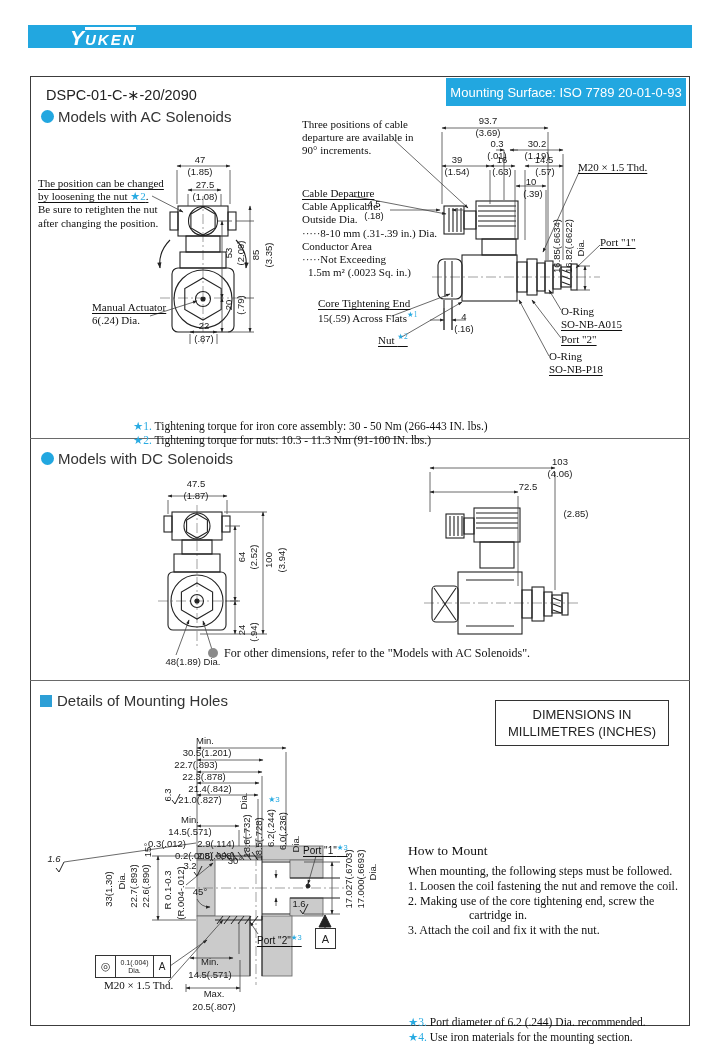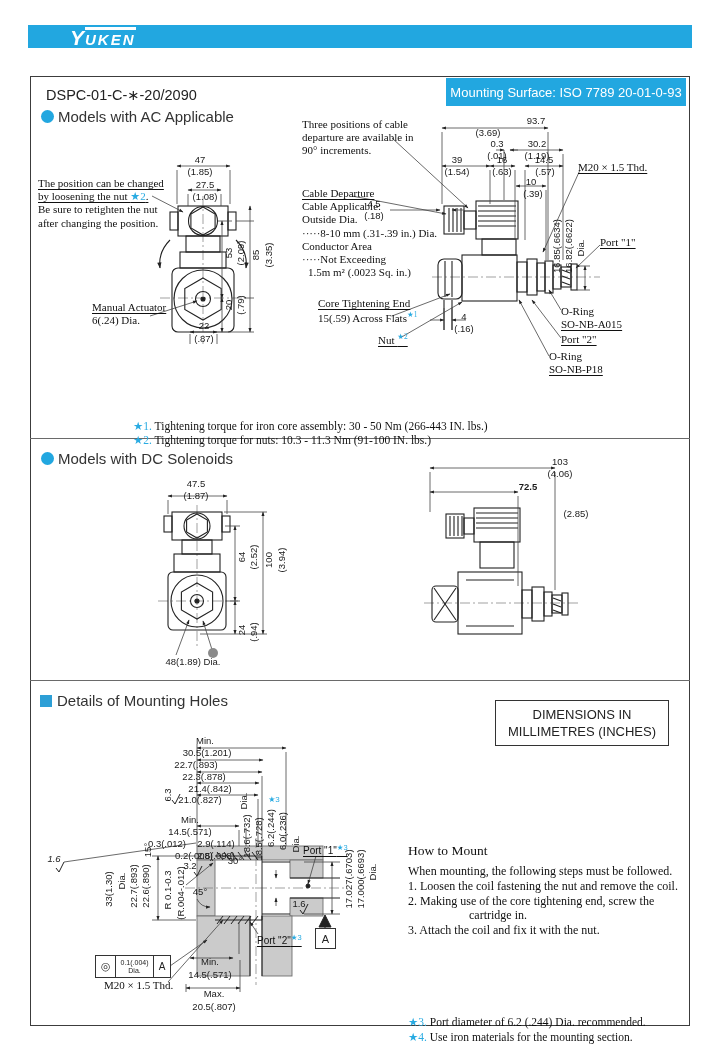--- a/index.html
+++ b/index.html
@@ -48,21 +48,21 @@
   </div>
 
   <div class="box" style="left:30px;top:76px;width:658px;height:948px;"></div>
   <div class="hr" style="top:438px;"></div>
   <div class="hr" style="top:680px;"></div>
 
   <div class="model">DSPC-01-C-∗-20/2090</div>
   <div class="badge">Mounting Surface: ISO 7789 20-01-0-93</div>
 
   <div class="bull" style="left:41px;top:110px;"></div>
-  <div class="sec" style="left:58px;top:108px;">Models with AC Applicable</div>
+  <div class="sec" style="left:58px;top:108px;">Models with AC Solenoids</div>
   <div class="bull" style="left:41px;top:452px;"></div>
   <div class="sec" style="left:58px;top:450px;">Models with DC Solenoids</div>
   <div class="sq" style="left:40px;top:695px;"></div>
   <div class="sec" style="left:57px;top:692px;">Details of Mounting Holes</div>
 
   <svg width="721" height="1046" viewBox="0 0 721 1046">
     <defs>
       <marker id="ar" viewBox="0 0 10 10" refX="9" refY="5" markerWidth="8" markerHeight="5.5" orient="auto-start-reverse">
         <path d="M0,1.5 L10,5 L0,8.5 z" fill="#222"></path>
       </marker>
@@ -343,21 +343,21 @@
     <div class="ul">The position can be changed</div>
     <div class="ul"><span>by loosening the nut </span><span class="st">★2</span><span>.</span></div>
     <div>Be sure to retighten the nut</div>
     <div>after changing the position.</div>
   </div>
   <div class="A" style="left:92px;top:301px;">
     <div class="ul">Manual Actuator</div>
     <div>6(.24) Dia.</div>
   </div>
 
-  <div class="D" style="left:488px;top:121px;margin-left:48px;">93.7</div>
+  <div class="D" style="left:488px;top:121px;">93.7</div>
   <div class="D" style="left:488px;top:133px;">(3.69)</div>
   <div class="D" style="left:497px;top:144px;">0.3</div>
   <div class="D" style="left:497px;top:156px;">(.01)</div>
   <div class="D" style="left:537px;top:144px;">30.2</div>
   <div class="D" style="left:537px;top:156px;">(1.19)</div>
   <div class="D" style="left:457px;top:160px;">39</div>
   <div class="D" style="left:457px;top:172px;">(1.54)</div>
   <div class="D" style="left:502px;top:160px;">16</div>
   <div class="D" style="left:502px;top:172px;">(.63)</div>
   <div class="D" style="left:544px;top:160px;">14.5</div>
@@ -408,23 +408,24 @@
   <div class="D" style="left:196px;top:496px;">(1.87)</div>
   <div class="DV" style="left:242px;top:557px;">64</div>
   <div class="DV" style="left:254px;top:557px;">(2.52)</div>
   <div class="DV" style="left:269px;top:560px;">100</div>
   <div class="DV" style="left:282px;top:560px;">(3.94)</div>
   <div class="DV" style="left:242px;top:630px;">24</div>
   <div class="DV" style="left:254px;top:632px;">(.94)</div>
   <div class="D" style="left:193px;top:662px;">48(1.89) Dia.</div>
   <div class="D" style="left:560px;top:462px;">103</div>
   <div class="D" style="left:560px;top:474px;">(4.06)</div>
-  <div class="D" style="left:528px;top:487px;font-weight:bold;">72.5</div>
+  <div class="D" style="left:528px;top:487px;">72.5</div>
   <div class="D" style="left:528px;top:514px;margin-left:48px;">(2.85)</div>
   <div class="gb" style="left:208px;top:648px;"></div>
+  <div class="A" style="left:224px;top:646px;font-size:12px;">For other dimensions, refer to the "Models with AC Solenoids".</div>
 
   <div class="D" style="left:205px;top:741px;">Min.</div>
   <div class="D" style="left:207px;top:753px;">30.5(1.201)</div>
   <div class="D" style="left:196px;top:765px;">22.7(.893)</div>
   <div class="D" style="left:204px;top:777px;">22.3(.878)</div>
   <div class="D" style="left:210px;top:789px;">21.4(.842)</div>
   <div class="D" style="left:200px;top:800px;">21.0(.827)</div>
   <div class="D" style="left:190px;top:820px;">Min.</div>
   <div class="D" style="left:190px;top:832px;">14.5(.571)</div>
   <div class="D" style="left:167px;top:844px;">0.3(.012)</div>

